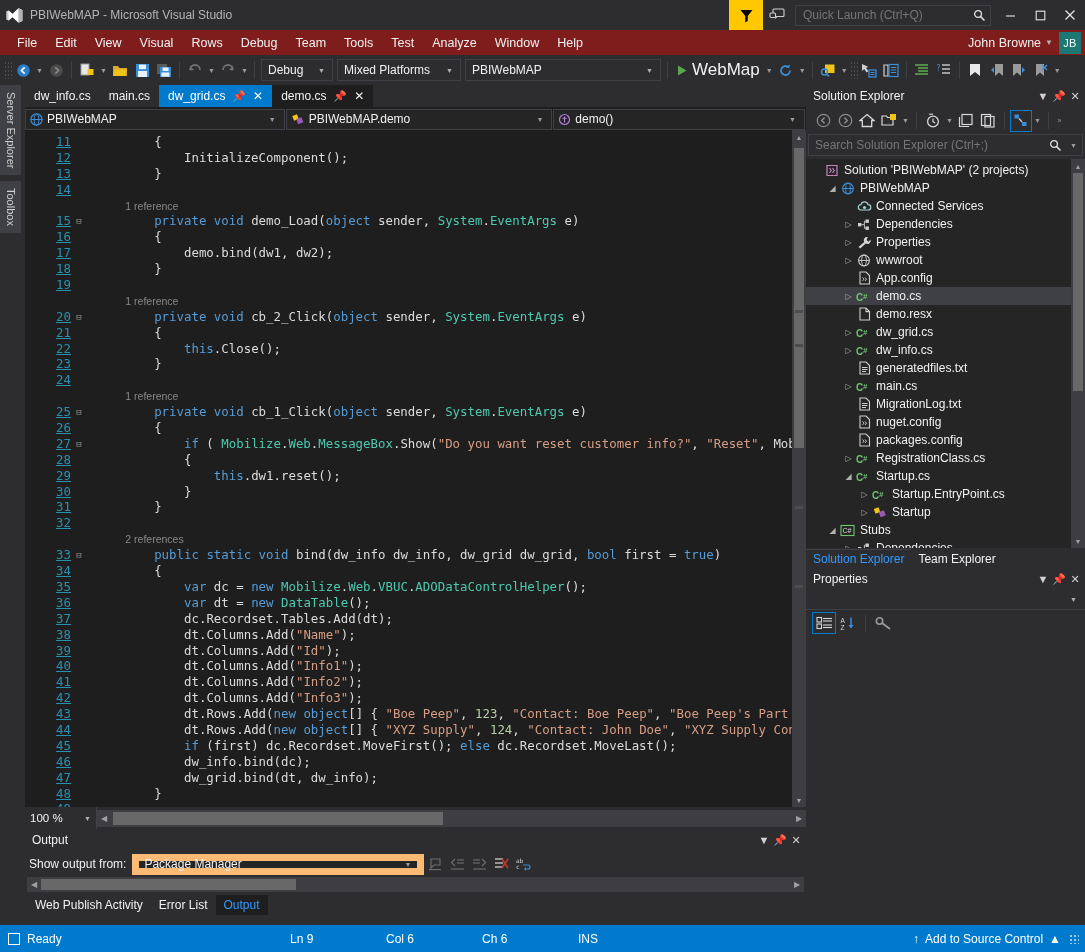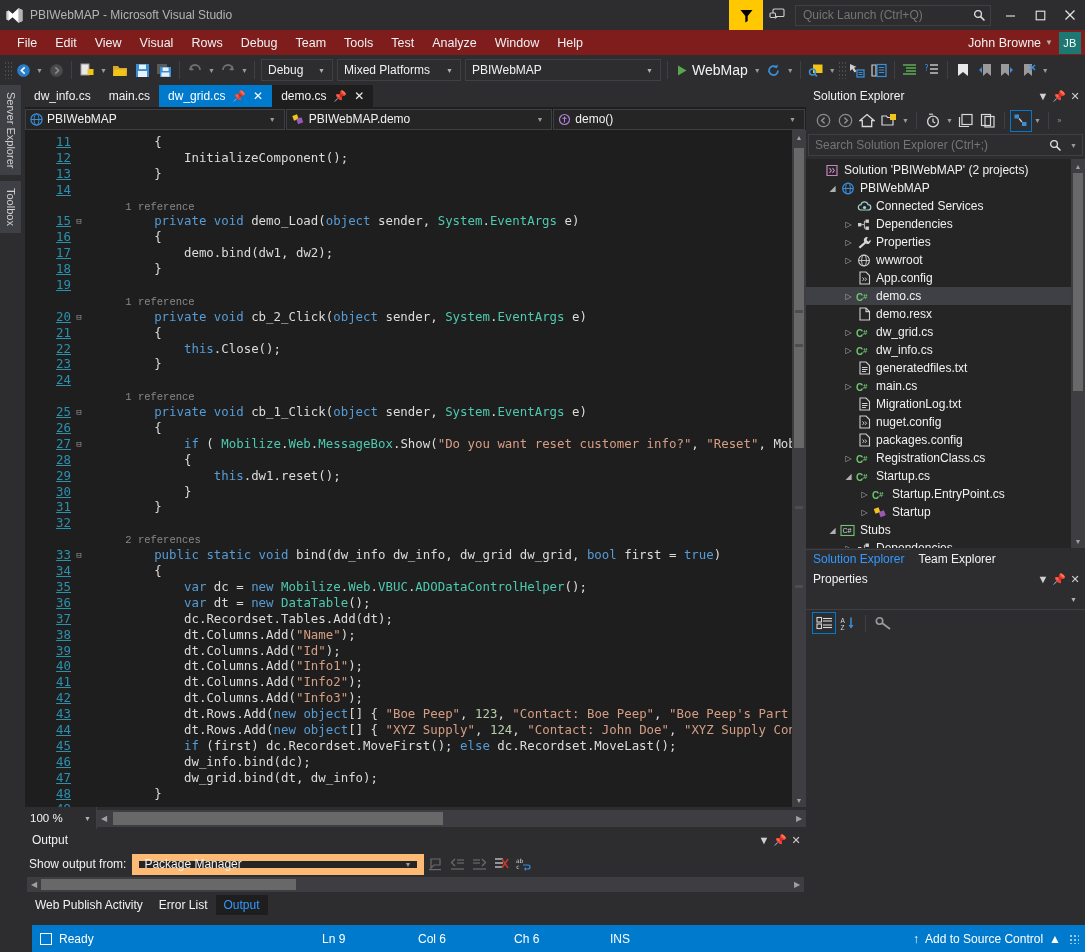--- a/index.html
+++ b/index.html
@@ -63,21 +63,21 @@
   .tb-caret { width: 11px; height: 22px; display:flex;align-items:center;justify-content:center; color:#9a9a9a; font-size:7px;}
   .tb-sep { width: 1px; height: 18px; background: #3f3f46; margin: 0 4px; }
   .combo {
     height: 22px; border: 1px solid #3f3f46; background: #2d2d30;
     display: flex; align-items: center; padding: 0 2px 0 6px;
     font-size: 12px; color: #f1f1f1; margin: 0 2px;
   }
   .combo .cval { flex:1; white-space: nowrap; overflow: hidden; }
   .combo .carw { color:#b0b0b0; font-size:7px; padding: 0 5px; }
   .run-btn { display:flex; align-items:center; height:22px; padding: 0 4px; }
-  .run-label { font-size: 14px; color:#f1f1f1; margin-left:4px; }
+  .run-label { font-size: 17px; color:#f1f1f1; margin-left:4px; }
 
   
   .leftrail {
     position: absolute; left: 0; top: 85px; width: 25px; bottom: 27px;
     background: #2d2d30;
   }
   .rail-tab {
     writing-mode: vertical-rl; text-orientation: mixed;
     background: #3f3f46; color: #d0d0d0; font-size: 11px;
     padding: 7px 4px; margin-bottom: 6px; width: 21px;
@@ -114,21 +114,21 @@
   .codearea { flex: 1; position: relative; background: #1e1e1e; overflow: hidden; }
   .codepad { position:absolute; left:0; top:0; right:14px; bottom:0; overflow:hidden; }
   pre.code {
     font-family: "DejaVu Sans Mono", monospace;
     font-size: 12.4px; line-height: 15.9px;
     color: #dcdcdc; padding: 4px 0 0 0; white-space: pre;
   }
   .ln { display:block; height:15.9px; }
   .lnum { display:inline-block; width:46px; text-align:right; color:#2b91af;text-decoration:underline; }
   .fold { display:inline-block; width:16px; text-align:center; color:#9a9a9a; font-size:9px; vertical-align: 1px;}
-  .refline { color: #888; font-size: 10.5px; font-family:Liberation Mono, monospace; }
+  .refline { color: #888; font-size: 10.5px; font-family:Liberation Sans, sans-serif; }
   .k { color:#569cd6; }   
   .ty { color:#4ec9b0; }  
   .s { color:#d69d85; }   
   .n { color:#b5cea8; }   
   .id { color:#dcdcdc; }
   .guide { display:inline-block; width:1px; }
 
   .vscroll {
     position: absolute; right: 0; top: 0; width: 14px; bottom: 0; background: #3e3e42;
   }
@@ -201,21 +201,21 @@
     color:#b0b0b0;font-size:7px; border-bottom:1px solid #3f3f46;}
   .prop-tools { height:26px; display:flex; align-items:center; padding-left:6px; }
   .prop-ico { width:24px;height:22px;display:flex;align-items:center;justify-content:center;}
   .prop-ico.sel{border:1px solid #007acc;}
   .prop-sep{width:1px;height:17px;background:#3f3f46;margin:0 5px;}
   .prop-body{position:absolute;left:0;right:0;top:69px;bottom:0;background:#2d2d30;}
 
   
   .statusbar {
     position: absolute; left:0; right:0; bottom:0; height: 27px;
-    background: #007acc; display:flex; align-items:center; color:#fff; font-size:12px;margin-left:32px;
+    background: #007acc; display:flex; align-items:center; color:#fff; font-size:12px;
   }
   .st-ready { display:flex;align-items:center; padding-left:8px; width: 290px; }
   .st-box { width:12px;height:12px;border:1.5px solid #fff; margin-right:7px; }
   .st-cell { width: 96px; }
   .st-right { margin-left:auto; display:flex;align-items:center; padding-right:6px; }
   .st-src { margin: 0 6px; }
   .grip-dots { width:10px;height:10px;opacity:.6;
     background-image: radial-gradient(#ffffff 1px, transparent 1px); background-size:4px 4px;}
   svg { display:block; }
 </style>

